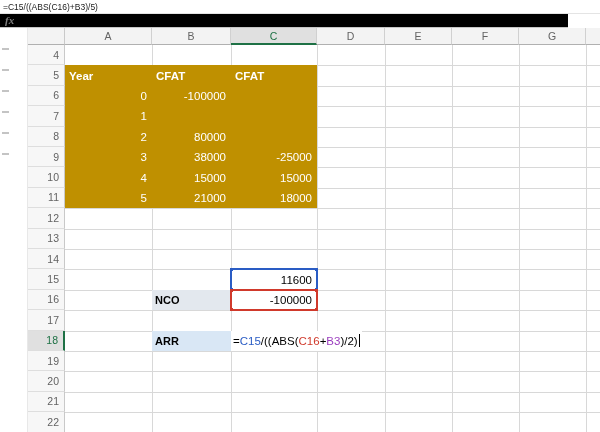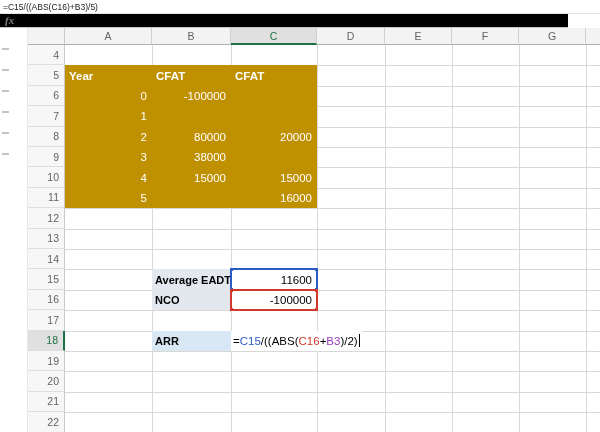--- a/index.html
+++ b/index.html
@@ -98,29 +98,29 @@
       <div style="position: absolute; box-sizing: border-box; left: 28px; top: 412.2px; width: 37px; height: 20.4px; background: rgb(247, 247, 247); color: rgb(99, 99, 99); border-right: 1px solid rgb(201, 201, 201); border-bottom: 1px solid rgb(222, 222, 222); font: 10.5px &quot;Liberation Sans&quot;, sans-serif; display: flex; align-items: center; justify-content: flex-end; padding-right: 5px;">22</div>
       <div style="position: absolute; box-sizing: border-box; left: 65px; top: 65.4px; width: 252px; height: 142.8px; background: rgb(191, 144, 0);"></div>
       <div style="position: absolute; box-sizing: border-box; left: 152px; top: 65.4px; width: 79px; height: 20.4px; color: rgb(255, 255, 255); font: bold 11.5px &quot;Liberation Sans&quot;, sans-serif; display: flex; align-items: center; padding-left: 4px;">CFAT</div>
       <div style="position: absolute; box-sizing: border-box; left: 65px; top: 65.4px; width: 87px; height: 20.4px; color: rgb(255, 255, 255); font: bold 11.5px &quot;Liberation Sans&quot;, sans-serif; display: flex; align-items: center; padding-left: 4px;">Year</div>
       <div style="position: absolute; box-sizing: border-box; left: 231px; top: 65.4px; width: 86px; height: 20.4px; color: rgb(255, 255, 255); font: bold 11.5px &quot;Liberation Sans&quot;, sans-serif; display: flex; align-items: center; padding-left: 4px;">CFAT</div>
       <div style="position: absolute; box-sizing: border-box; left: 65px; top: 85.8px; width: 87px; height: 20.4px; color: rgb(255, 255, 255); font: 11.5px &quot;Liberation Sans&quot;, sans-serif; display: flex; align-items: center; justify-content: flex-end; padding-right: 5px;">0</div>
       <div style="position: absolute; box-sizing: border-box; left: 152px; top: 85.8px; width: 79px; height: 20.4px; color: rgb(255, 255, 255); font: 11.5px &quot;Liberation Sans&quot;, sans-serif; display: flex; align-items: center; justify-content: flex-end; padding-right: 5px;">-100000</div>
       <div style="position: absolute; box-sizing: border-box; left: 65px; top: 106.2px; width: 87px; height: 20.4px; color: rgb(255, 255, 255); font: 11.5px &quot;Liberation Sans&quot;, sans-serif; display: flex; align-items: center; justify-content: flex-end; padding-right: 5px;">1</div>
       <div style="position: absolute; box-sizing: border-box; left: 65px; top: 126.6px; width: 87px; height: 20.4px; color: rgb(255, 255, 255); font: 11.5px &quot;Liberation Sans&quot;, sans-serif; display: flex; align-items: center; justify-content: flex-end; padding-right: 5px;">2</div>
       <div style="position: absolute; box-sizing: border-box; left: 152px; top: 126.6px; width: 79px; height: 20.4px; color: rgb(255, 255, 255); font: 11.5px &quot;Liberation Sans&quot;, sans-serif; display: flex; align-items: center; justify-content: flex-end; padding-right: 5px;">80000</div>
-      <div style="position: absolute; box-sizing: border-box; left: 231px; top: 126.6px; width: 86px; height: 20.4px; color: rgb(255, 255, 255); font: 11.5px &quot;Liberation Sans&quot;, sans-serif; display: flex; align-items: center; justify-content: flex-end; padding-right: 5px;">20000</div>
       <div style="position: absolute; box-sizing: border-box; left: 65px; top: 147px; width: 87px; height: 20.4px; color: rgb(255, 255, 255); font: 11.5px &quot;Liberation Sans&quot;, sans-serif; display: flex; align-items: center; justify-content: flex-end; padding-right: 5px;">3</div>
       <div style="position: absolute; box-sizing: border-box; left: 152px; top: 147px; width: 79px; height: 20.4px; color: rgb(255, 255, 255); font: 11.5px &quot;Liberation Sans&quot;, sans-serif; display: flex; align-items: center; justify-content: flex-end; padding-right: 5px;">38000</div>
+      <div style="position: absolute; box-sizing: border-box; left: 231px; top: 147px; width: 86px; height: 20.4px; color: rgb(255, 255, 255); font: 11.5px &quot;Liberation Sans&quot;, sans-serif; display: flex; align-items: center; justify-content: flex-end; padding-right: 5px;">-25000</div>
       <div style="position: absolute; box-sizing: border-box; left: 65px; top: 167.4px; width: 87px; height: 20.4px; color: rgb(255, 255, 255); font: 11.5px &quot;Liberation Sans&quot;, sans-serif; display: flex; align-items: center; justify-content: flex-end; padding-right: 5px;">4</div>
       <div style="position: absolute; box-sizing: border-box; left: 152px; top: 167.4px; width: 79px; height: 20.4px; color: rgb(255, 255, 255); font: 11.5px &quot;Liberation Sans&quot;, sans-serif; display: flex; align-items: center; justify-content: flex-end; padding-right: 5px;">15000</div>
       <div style="position: absolute; box-sizing: border-box; left: 231px; top: 167.4px; width: 86px; height: 20.4px; color: rgb(255, 255, 255); font: 11.5px &quot;Liberation Sans&quot;, sans-serif; display: flex; align-items: center; justify-content: flex-end; padding-right: 5px;">15000</div>
       <div style="position: absolute; box-sizing: border-box; left: 65px; top: 187.8px; width: 87px; height: 20.4px; color: rgb(255, 255, 255); font: 11.5px &quot;Liberation Sans&quot;, sans-serif; display: flex; align-items: center; justify-content: flex-end; padding-right: 5px;">5</div>
-      <div style="position: absolute; box-sizing: border-box; left: 231px; top: 187.8px; width: 86px; height: 20.4px; color: rgb(255, 255, 255); font: 11.5px &quot;Liberation Sans&quot;, sans-serif; display: flex; align-items: center; justify-content: flex-end; padding-right: 5px;">16000</div>
-      <div style="position: absolute; box-sizing: border-box; left: 152px; top: 269.4px; width: 79px; height: 20.4px; background: rgb(227, 232, 238); color: rgb(0, 0, 0); font: bold 11px &quot;Liberation Sans&quot;, sans-serif; display: flex; align-items: center; padding-left: 3px; white-space: nowrap;">Average EADT</div>
+      <div style="position: absolute; box-sizing: border-box; left: 152px; top: 187.8px; width: 79px; height: 20.4px; color: rgb(255, 255, 255); font: 11.5px &quot;Liberation Sans&quot;, sans-serif; display: flex; align-items: center; justify-content: flex-end; padding-right: 5px;">21000</div>
+      <div style="position: absolute; box-sizing: border-box; left: 231px; top: 187.8px; width: 86px; height: 20.4px; color: rgb(255, 255, 255); font: 11.5px &quot;Liberation Sans&quot;, sans-serif; display: flex; align-items: center; justify-content: flex-end; padding-right: 5px;">18000</div>
       <div style="position: absolute; box-sizing: border-box; left: 152px; top: 330.6px; width: 79px; height: 20.4px; background: rgb(217, 231, 245); color: rgb(0, 0, 0); font: bold 11px &quot;Liberation Sans&quot;, sans-serif; display: flex; align-items: center; padding-left: 3px; white-space: nowrap;">ARR</div>
       <div style="position: absolute; box-sizing: border-box; left: 152px; top: 289.8px; width: 79px; height: 20.4px; background: rgb(227, 232, 238); color: rgb(0, 0, 0); font: bold 11px &quot;Liberation Sans&quot;, sans-serif; display: flex; align-items: center; padding-left: 3px; white-space: nowrap;">NCO</div>
       <div style="position: absolute; box-sizing: border-box; left: 230px; top: 268.4px; width: 88px; height: 22.4px; border: 2px solid rgb(42, 92, 196); background: rgb(255, 255, 255); color: rgb(0, 0, 0); font: 11.5px &quot;Liberation Sans&quot;, sans-serif; display: flex; align-items: center; justify-content: flex-end; padding-right: 4px;">11600<div style="position: absolute; width: 3px; height: 3px; background: rgb(42, 92, 196); top: -2px; left: -2px;"></div><div style="position: absolute; width: 3px; height: 3px; background: rgb(42, 92, 196); top: -2px; right: -2px;"></div><div style="position: absolute; width: 3px; height: 3px; background: rgb(42, 92, 196); bottom: -2px; left: -2px;"></div><div style="position: absolute; width: 3px; height: 3px; background: rgb(42, 92, 196); bottom: -2px; right: -2px;"></div></div>
       <div style="position: absolute; box-sizing: border-box; left: 230px; top: 288.8px; width: 88px; height: 22.4px; border: 2px solid rgb(208, 57, 43); background: rgb(255, 255, 255); color: rgb(0, 0, 0); font: 11.5px &quot;Liberation Sans&quot;, sans-serif; display: flex; align-items: center; justify-content: flex-end; padding-right: 4px;">-100000<div style="position: absolute; width: 3px; height: 3px; background: rgb(208, 57, 43); top: -2px; left: -2px;"></div><div style="position: absolute; width: 3px; height: 3px; background: rgb(208, 57, 43); top: -2px; right: -2px;"></div><div style="position: absolute; width: 3px; height: 3px; background: rgb(208, 57, 43); bottom: -2px; left: -2px;"></div><div style="position: absolute; width: 3px; height: 3px; background: rgb(208, 57, 43); bottom: -2px; right: -2px;"></div></div>
       <div style="position: absolute; box-sizing: border-box; left: 231px; top: 330.6px; height: 20.4px; background: rgb(255, 255, 255); display: flex; align-items: center; padding-left: 2px; padding-right: 2px; white-space: nowrap; font: 11.5px &quot;Liberation Sans&quot;, sans-serif;">
         <span style="color: rgb(0, 0, 0);">=</span>
         <span style="color: rgb(42, 92, 196); text-align: right;">C15</span>
         <span style="color: rgb(0, 0, 0);">/((ABS(</span>
         <span style="color: rgb(208, 57, 43);">C16</span>
         <span style="color: rgb(0, 0, 0);">+</span>

